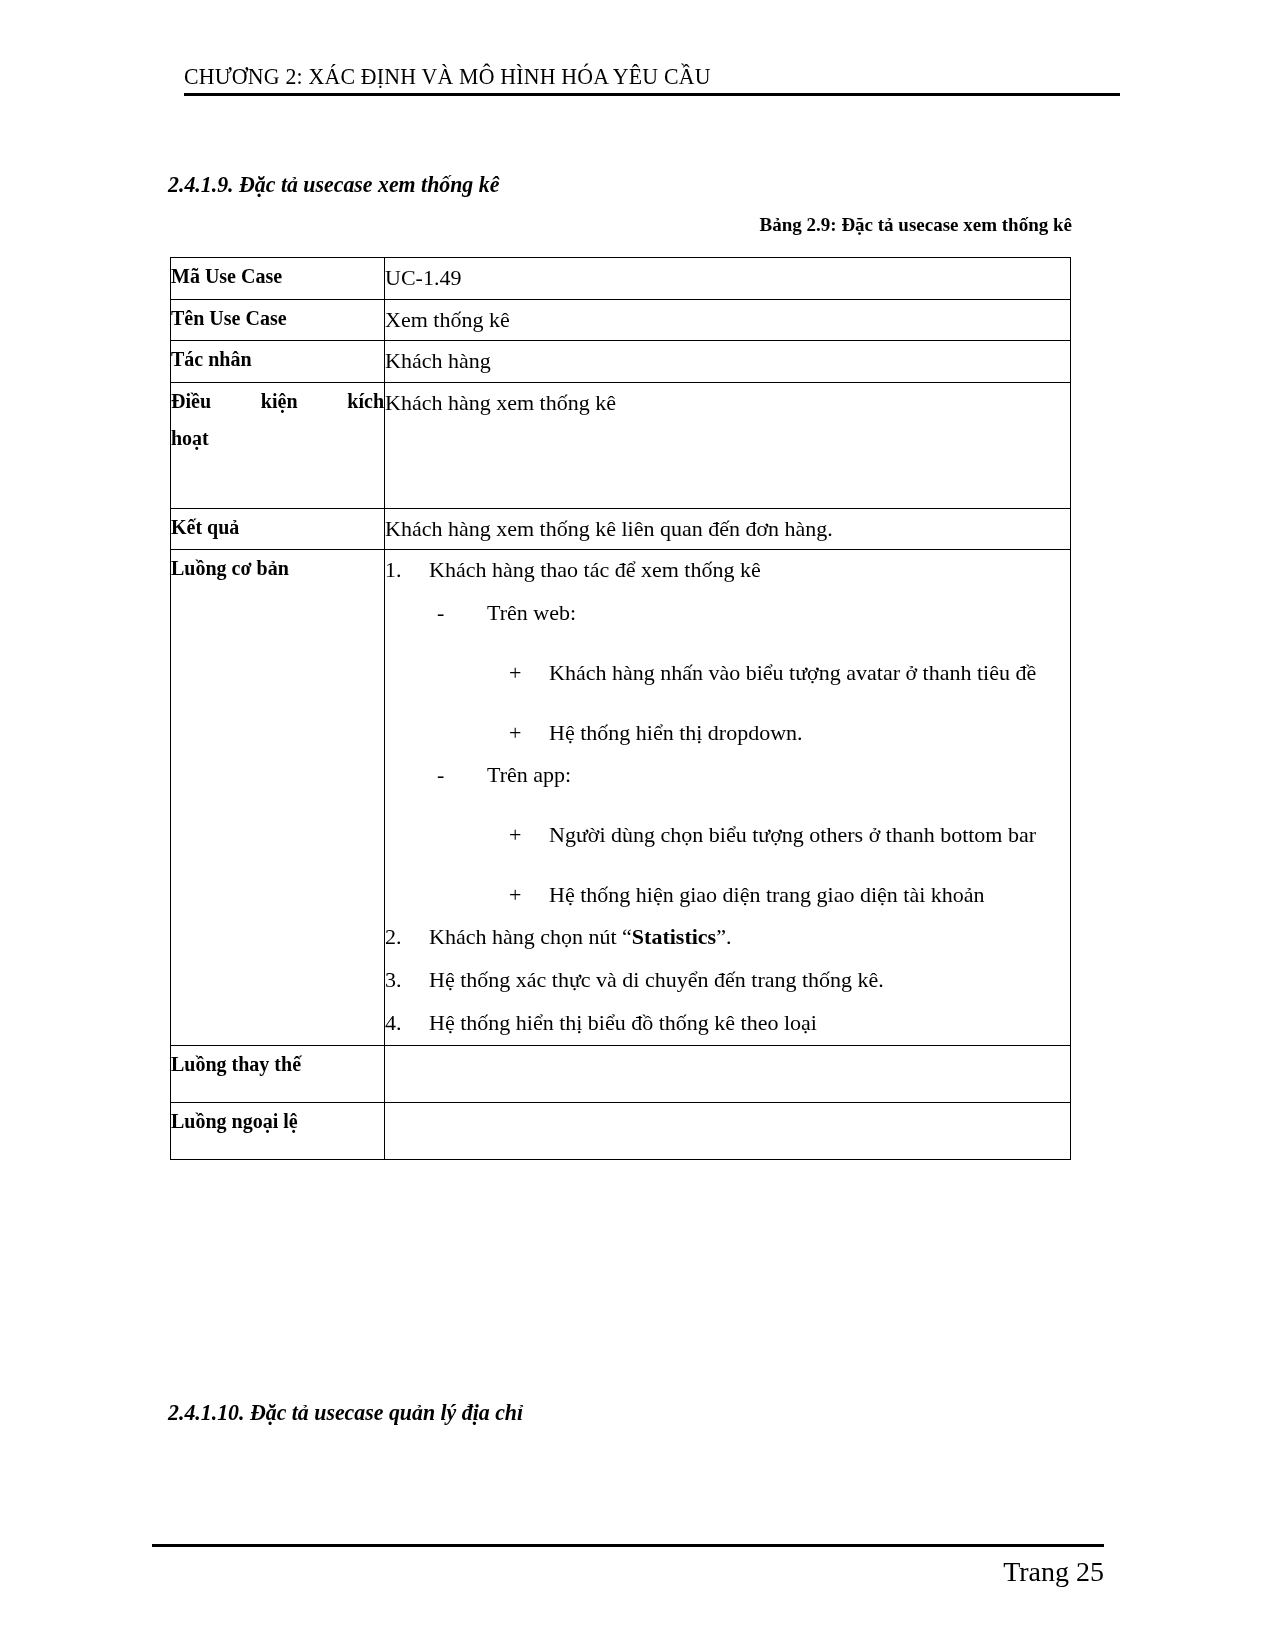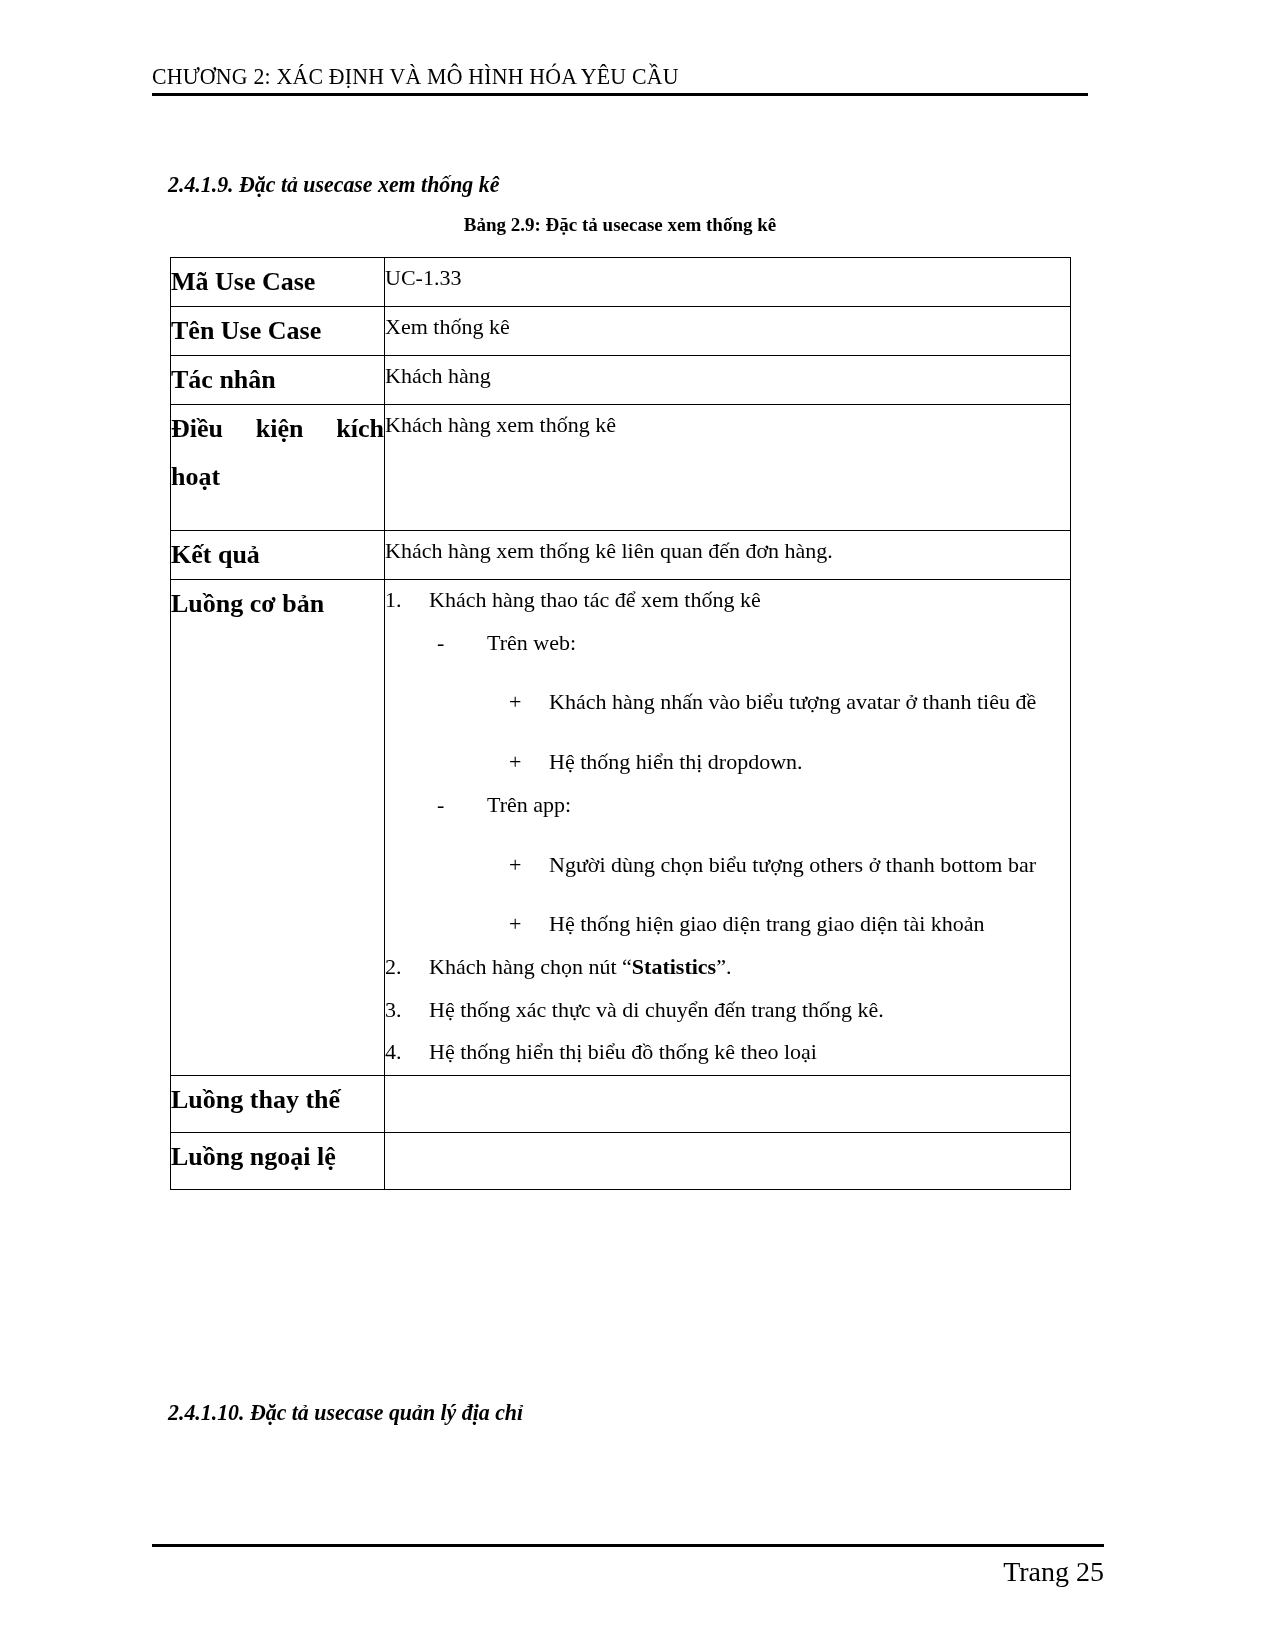--- a/index.html
+++ b/index.html
@@ -20,21 +20,21 @@
     position: absolute;
     top: 0; left: 0;
     width: 1275px;
     height: 1650px;
     box-sizing: border-box;
   }
 
   
   .header-zone {
     position: absolute;
-    left: 152px;
+    left: 184px;
     top: 62px;
     width: 936px;
   }
   .header-text {
     font-size: 23.5px;
     letter-spacing: 0.2px;
     line-height: 1.2;
     white-space: nowrap;
     transform: scaleX(0.93);
     transform-origin: left center;
@@ -57,21 +57,21 @@
     transform: scaleX(0.95);
     transform-origin: left center;
   }
 
   
   .table-caption {
     position: absolute;
     left: 168px;
     top: 214px;
     width: 904px;
-    text-align: center;
+    text-align: right;
     font-size: 19px;
     font-weight: bold;
   }
 
   
   .spec-table {
     position: absolute;
     left: 170px;
     top: 257px;
     width: 900px;
@@ -81,21 +81,21 @@
   .spec-table td {
     border: 1.6px solid #000;
     vertical-align: top;
     padding: 0;
   }
   .col-label { width: 214px; }
   .col-value { width: 686px; }
 
   .label-cell {
     font-weight: bold;
-    font-size: 26px;
+    font-size: 20px;
     padding: 11px 14px 11px 14px;
     line-height: 1.85;
   }
   .label-cell.justify {
     text-align: justify;
     text-align-last: justify;
   }
   .label-cell.justify .lastline {
     text-align: right;
     text-align-last: left;
@@ -209,21 +209,21 @@
   <div class="table-caption">Bảng 2.9: Đặc tả usecase xem thống kê</div>
 
   <table class="spec-table">
     <colgroup>
       <col class="col-label">
       <col class="col-value">
     </colgroup>
     <tbody>
       <tr>
         <td class="label-cell">Mã Use Case</td>
-        <td class="value-cell">UC-1.33</td>
+        <td class="value-cell">UC-1.49</td>
       </tr>
       <tr>
         <td class="label-cell">Tên Use Case</td>
         <td class="value-cell">Xem thống kê</td>
       </tr>
       <tr>
         <td class="label-cell">Tác nhân</td>
         <td class="value-cell">Khách hàng</td>
       </tr>
       <tr>

